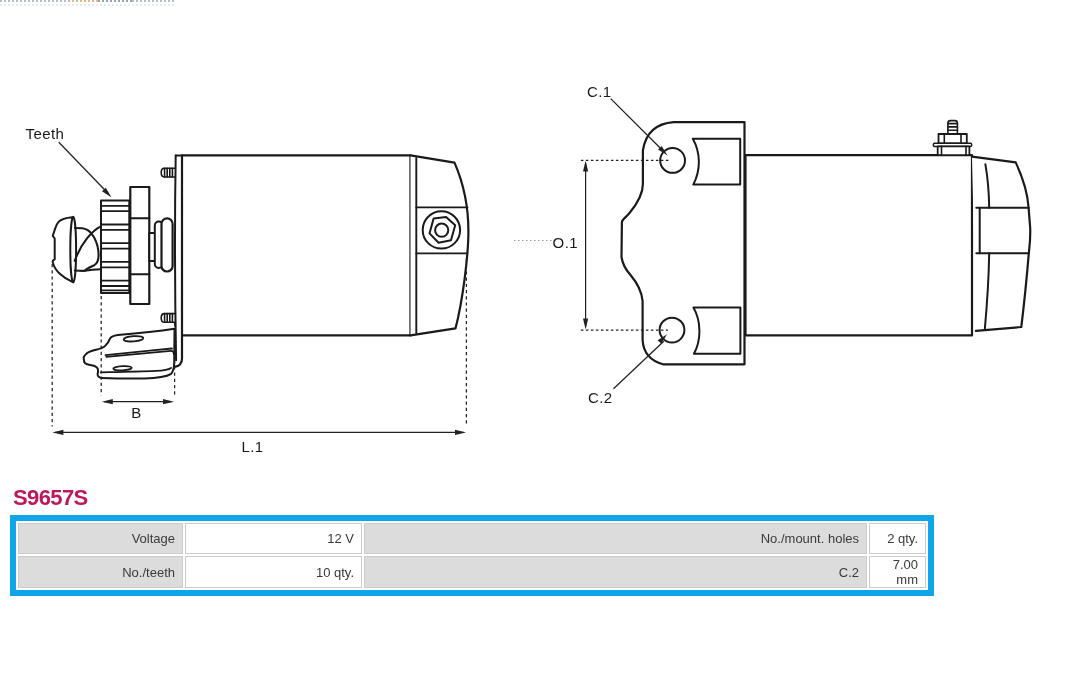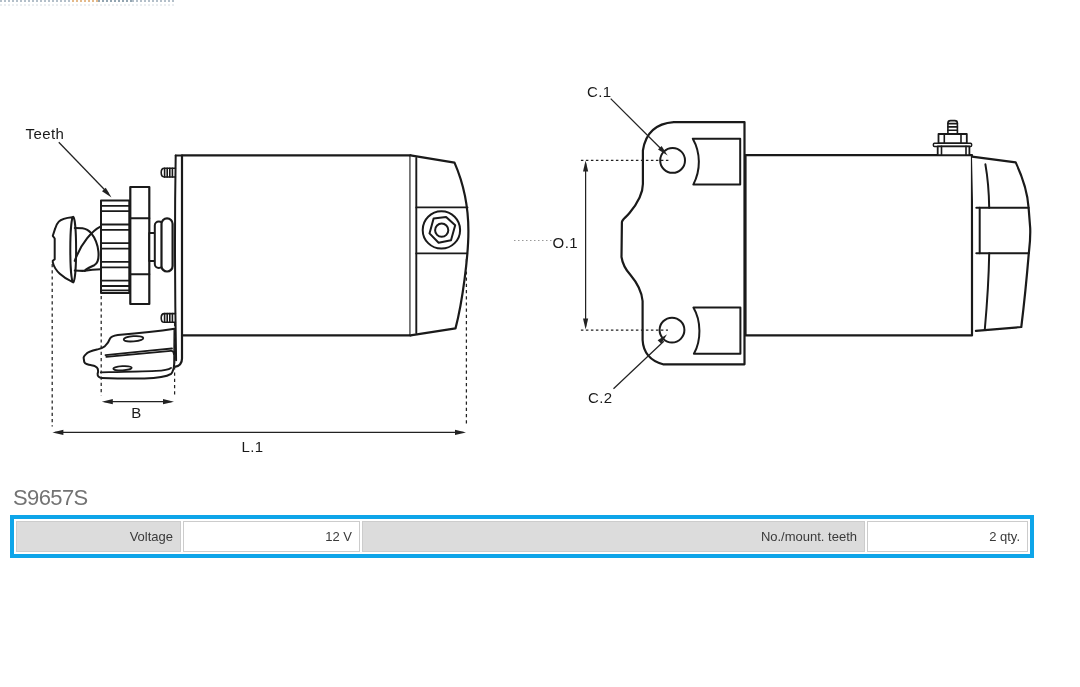--- a/index.html
+++ b/index.html
@@ -2,22 +2,22 @@
 <html><head>
 <meta charset="utf-8">
 <style>
 html,body{margin:0;padding:0;background:#fff;}
 body{width:1080px;height:687px;position:relative;font-family:"Liberation Sans",sans-serif;overflow:hidden;}
 #wm1{position:absolute;left:0;top:0;width:174px;height:2px;background:repeating-linear-gradient(90deg,#b3bfc9 0 2px,#fff 2px 4px);}
 #wm1o{position:absolute;left:72px;top:0;width:26px;height:2px;background:repeating-linear-gradient(90deg,#e3b98a 0 2px,#fff 2px 4px);}
 #wm1d{position:absolute;left:98px;top:0;width:34px;height:2px;background:repeating-linear-gradient(90deg,#93a5b1 0 2px,#fff 2px 4px);}
 #wm2{position:absolute;left:0;top:4px;width:174px;height:2px;opacity:.28;background:repeating-linear-gradient(90deg,#b3bfc9 0 2px,#fff 2px 4px);}
 #draw{position:absolute;left:0;top:0;}
-#title{position:absolute;left:13px;top:485px;font-size:22px;color:#737373;letter-spacing:-0.6px;}
-table{position:absolute;left:10px;top:515px;width:1024px;border-collapse:separate;border-spacing:2px;table-layout:fixed;border:4px solid #0ea5e9;font-size:13px;color:#3a3a3a;}
+#title{position:absolute;left:13px;top:485px;font-size:22px;color:#be185d;letter-spacing:-0.6px;font-weight:bold;}
+table{position:absolute;left:10px;top:515px;width:924px;border-collapse:separate;border-spacing:2px;table-layout:fixed;border:6px solid #0ea5e9;font-size:13px;color:#3a3a3a;}
 td{border:1px solid #ccc;height:29px;padding:0 7px 0 0;text-align:right;vertical-align:middle;overflow:hidden;}
 td.g{background:#dcdcdc;}
 td.w{background:#fff;padding-left:12px;}
 </style>
 </head>
 <body>
 <div id="wm1"></div>
 <div id="wm1o"></div>
 <div id="wm1d"></div>
 <div id="wm2"></div>
@@ -135,17 +135,23 @@
 <colgroup>
       <col style="width:165px">
       <col style="width:177px">
       <col style="width:503px">
       <col>
     </colgroup>
 <tbody>
       <tr>
         <td class="g">Voltage</td>
         <td class="w">12 V</td>
-        <td class="g">No./mount. teeth</td>
+        <td class="g">No./mount. holes</td>
         <td class="w">2 qty.</td>
+      </tr>
+<tr>
+        <td class="g">No./teeth</td>
+        <td class="w">10 qty.</td>
+        <td class="g">C.2</td>
+        <td class="w">7.00 mm</td>
       </tr>
 </tbody>
   </table>
 
 </body></html>

